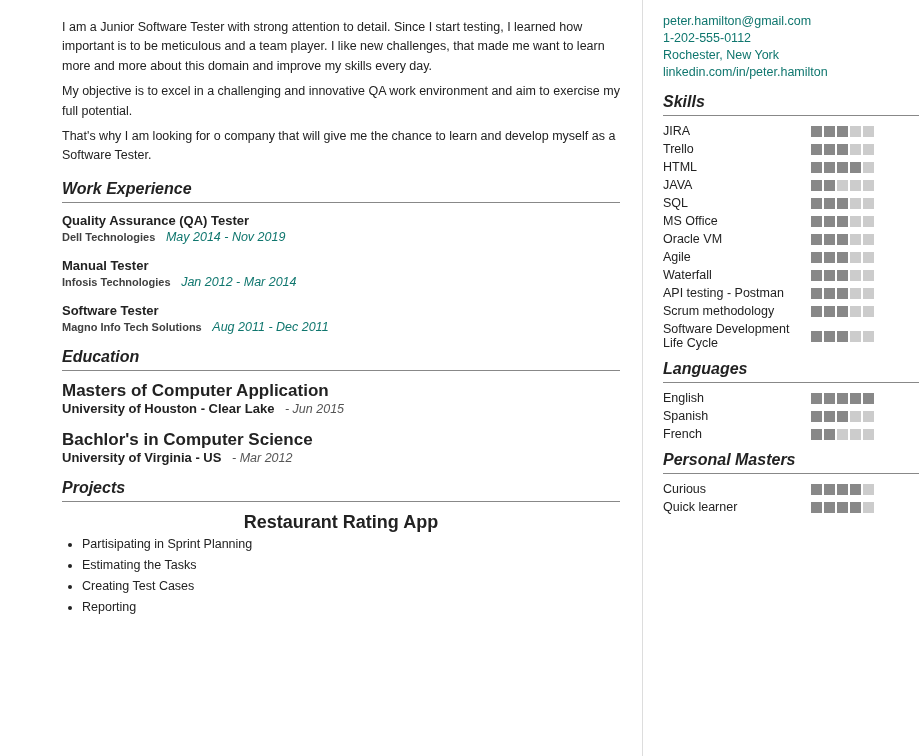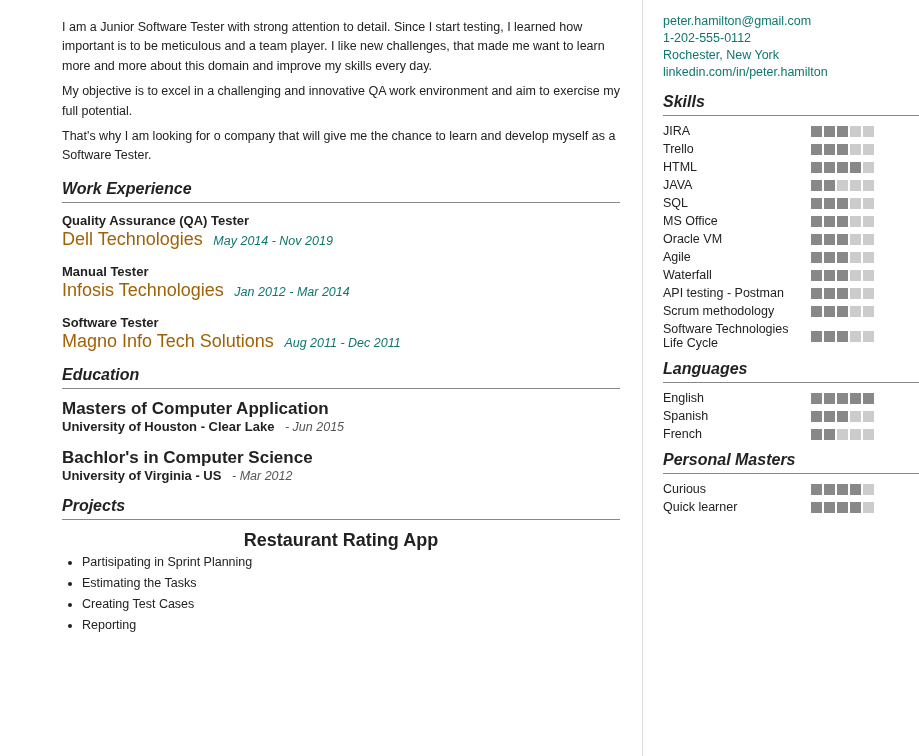--- a/index.html
+++ b/index.html
@@ -43,23 +43,23 @@
       border: none;
       border-top: 1.5px solid #888;
       margin-bottom: 10px;
     }
     .job-title {
       font-weight: bold;
       font-size: 13px;
       margin-bottom: 1px;
     }
     .job-company {
-      font-weight: normal;
-      font-size: 18px;
-      color: #a16207;
+      font-weight: bold;
+      font-size: 11px;
+      color: #404040;
     }
     .job-dates {
       font-style: italic;
       font-weight: normal;
       color: #0f766e;
       font-size: 12.5px;
     }
     .work-entry {
       margin-bottom: 14px;
     }
@@ -349,21 +349,21 @@
       <span class="skill-name">Scrum methodology</span>
       <div class="skill-bars">
               <div class="bar"></div>
               <div class="bar"></div>
               <div class="bar"></div>
               <div class="bar empty"></div>
               <div class="bar empty"></div>
             </div>
     </div>
           <div class="skill-row">
-      <span class="skill-name">Software Technologies Life Cycle</span>
+      <span class="skill-name">Software Development Life Cycle</span>
       <div class="skill-bars">
               <div class="bar"></div>
               <div class="bar"></div>
               <div class="bar"></div>
               <div class="bar empty"></div>
               <div class="bar empty"></div>
             </div>
     </div>
         </div>
     </div>

